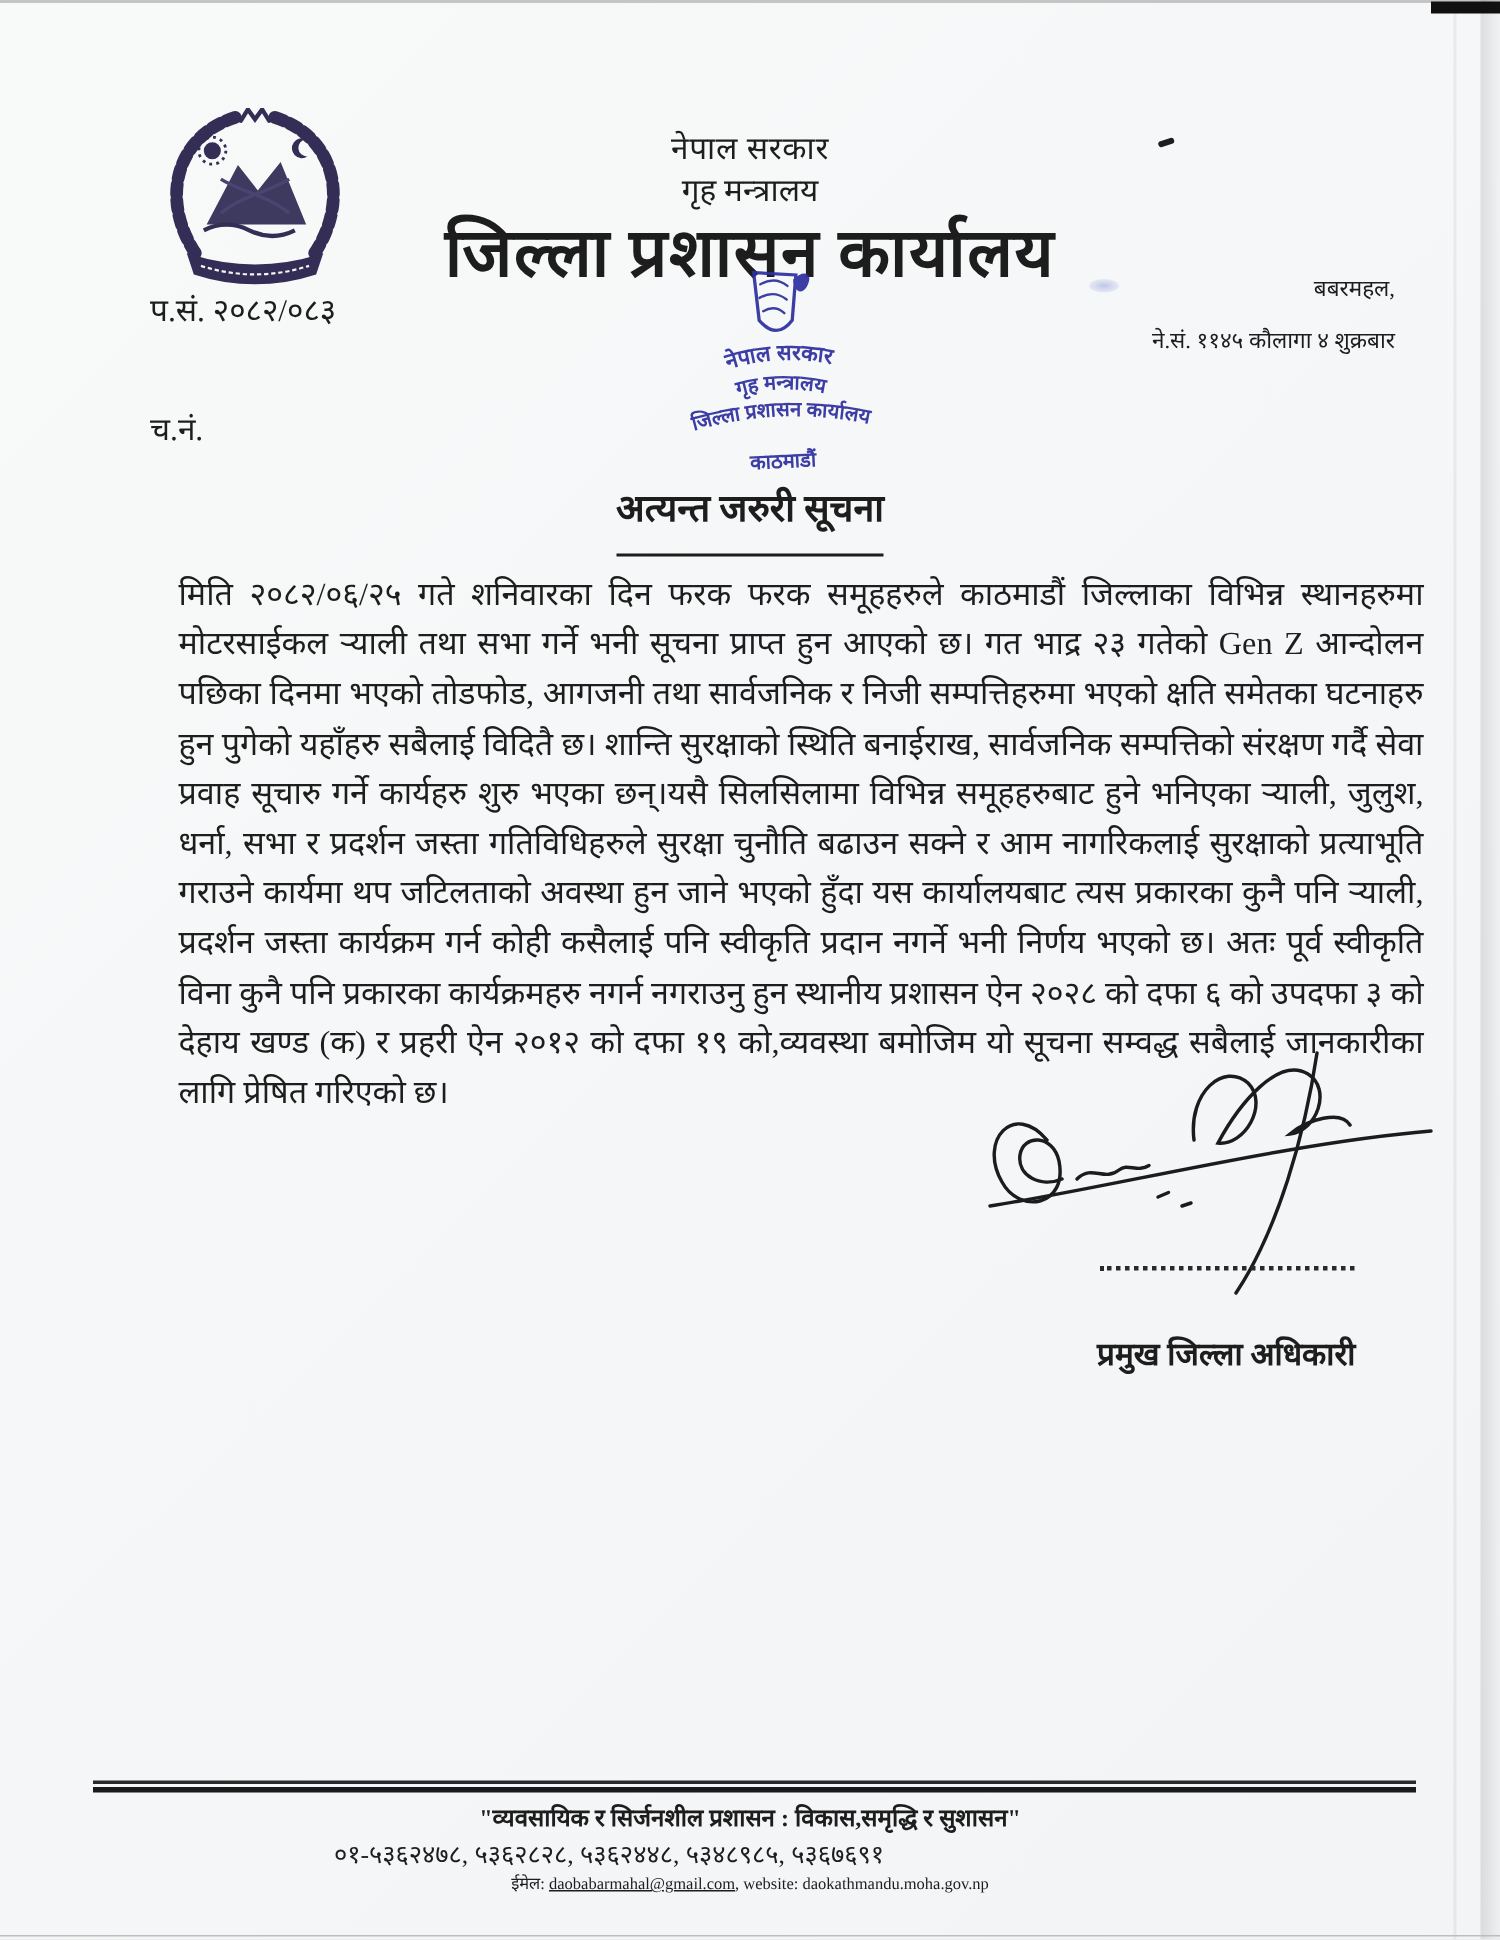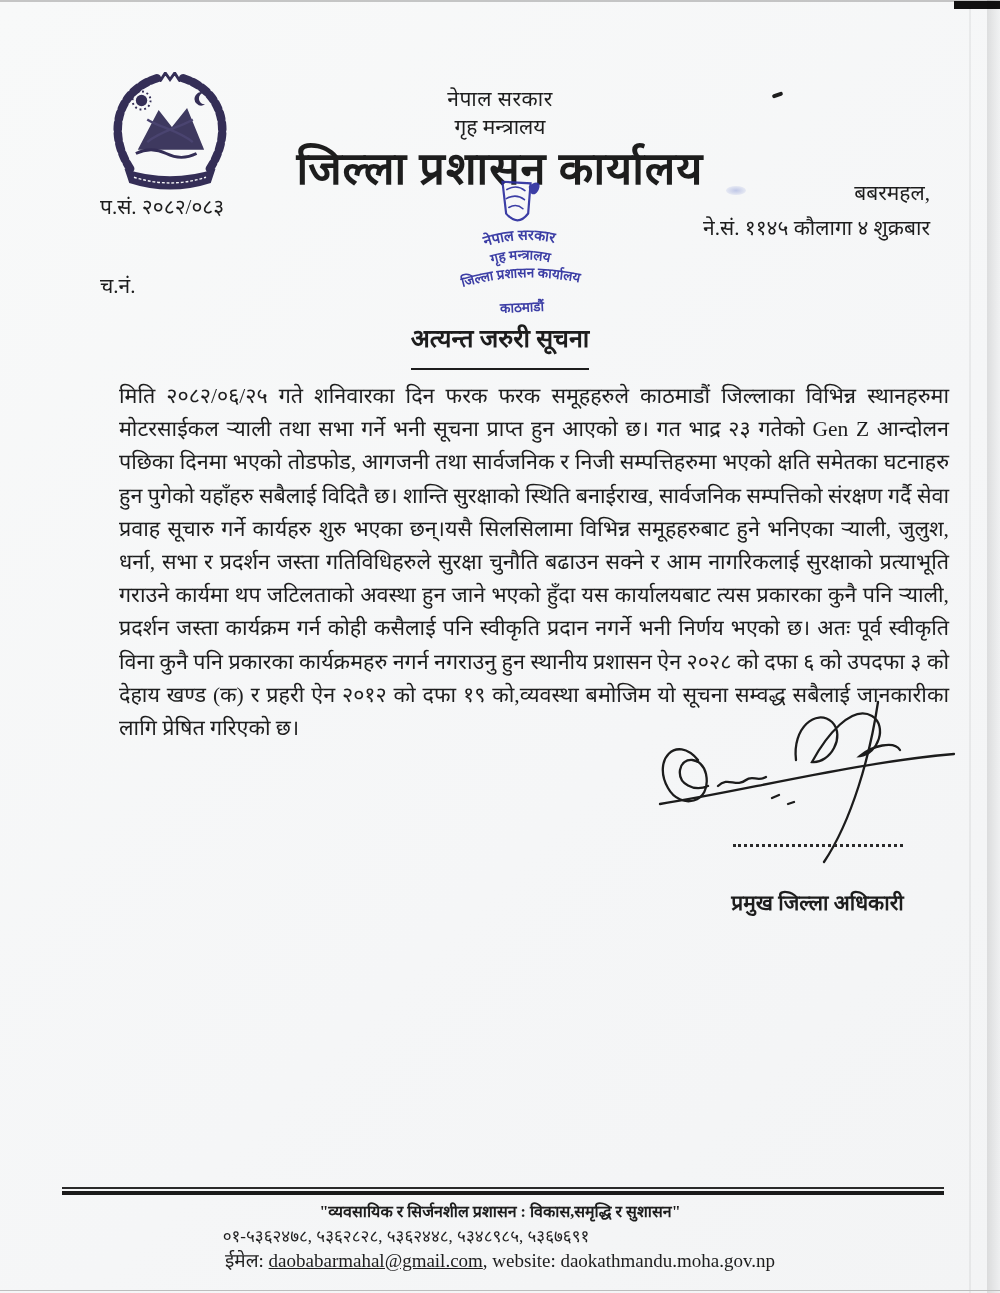--- a/index.html
+++ b/index.html
@@ -20,41 +20,41 @@
   .smudge{left:726px;top:186px;width:20px;height:9px;border-radius:50%;
     background:radial-gradient(rgba(90,110,200,0.35),rgba(90,110,200,0));}
   .bottom-hairline{left:0;top:1290px;width:1000px;height:1px;background:#bdbdbd;}
 
   
   .govt-line{left:0;top:84px;width:1000px;text-align:center;font-size:21px;letter-spacing:.5px;}
   .ministry-line{left:0;top:112px;width:1000px;text-align:center;font-size:21px;}
   .office-line{left:0;top:136px;width:1000px;text-align:center;font-size:45px;font-weight:600;letter-spacing:1px;}
   .ref-no{left:100px;top:192px;font-size:21px;}
   .disp-no{left:100px;top:227px;font-size:21px;margin-top:44px;}
-  .addr-block{right:70px;top:176px;text-align:right;font-size:21px;line-height:35px;white-space:nowrap;}
+  .addr-block{right:70px;top:176px;text-align:right;font-size:15px;line-height:35px;white-space:nowrap;}
 
   
   .notice-title{left:0;top:320px;width:1000px;text-align:center;font-size:25px;font-weight:bold;}
   .notice-title span{border-bottom:2px solid #1d1d1d;padding-bottom:16px;}
   .notice-body{
     left:119px;top:360px;width:830px;font-size:21.5px;line-height:33.2px;
     text-align:justify;text-justify:inter-word;margin-top:20px;
   }
 
   
   .sig-dots{left:733px;top:840px;width:170px;height:4px;border-bottom:3px dotted #2a2a2a;}
   .sig-name{left:695px;top:854px;width:245px;text-align:center;font-size:21px;}
   .sig-title{left:695px;top:888px;width:245px;text-align:center;font-size:21px;font-weight:bold;}
 
   
   .footer-rule{left:62px;top:1187px;width:882px;height:8px;
     background:linear-gradient(#2a2a2a 0 30%,rgba(0,0,0,0) 30% 55%,#1a1a1a 55% 100%);}
   .footer-motto{left:0;top:1200px;width:1000px;text-align:center;font-size:16px;font-weight:bold;}
   .footer-phones{left:0;top:1224px;width:812px;text-align:center;font-size:17px;}
-  .footer-contact{left:0;top:1247px;width:1000px;text-align:center;font-size:19px;}
+  .footer-contact{left:0;top:1247px;width:1000px;text-align:center;font-size:11px;}
   .footer-contact .email{text-decoration:underline;}
   svg{display:block;}
 </style>
 </head>
 <body>
 
 <div class="page">
 
   <div class="abs top-hairline"></div>
   <div class="abs topright-bar"></div>

